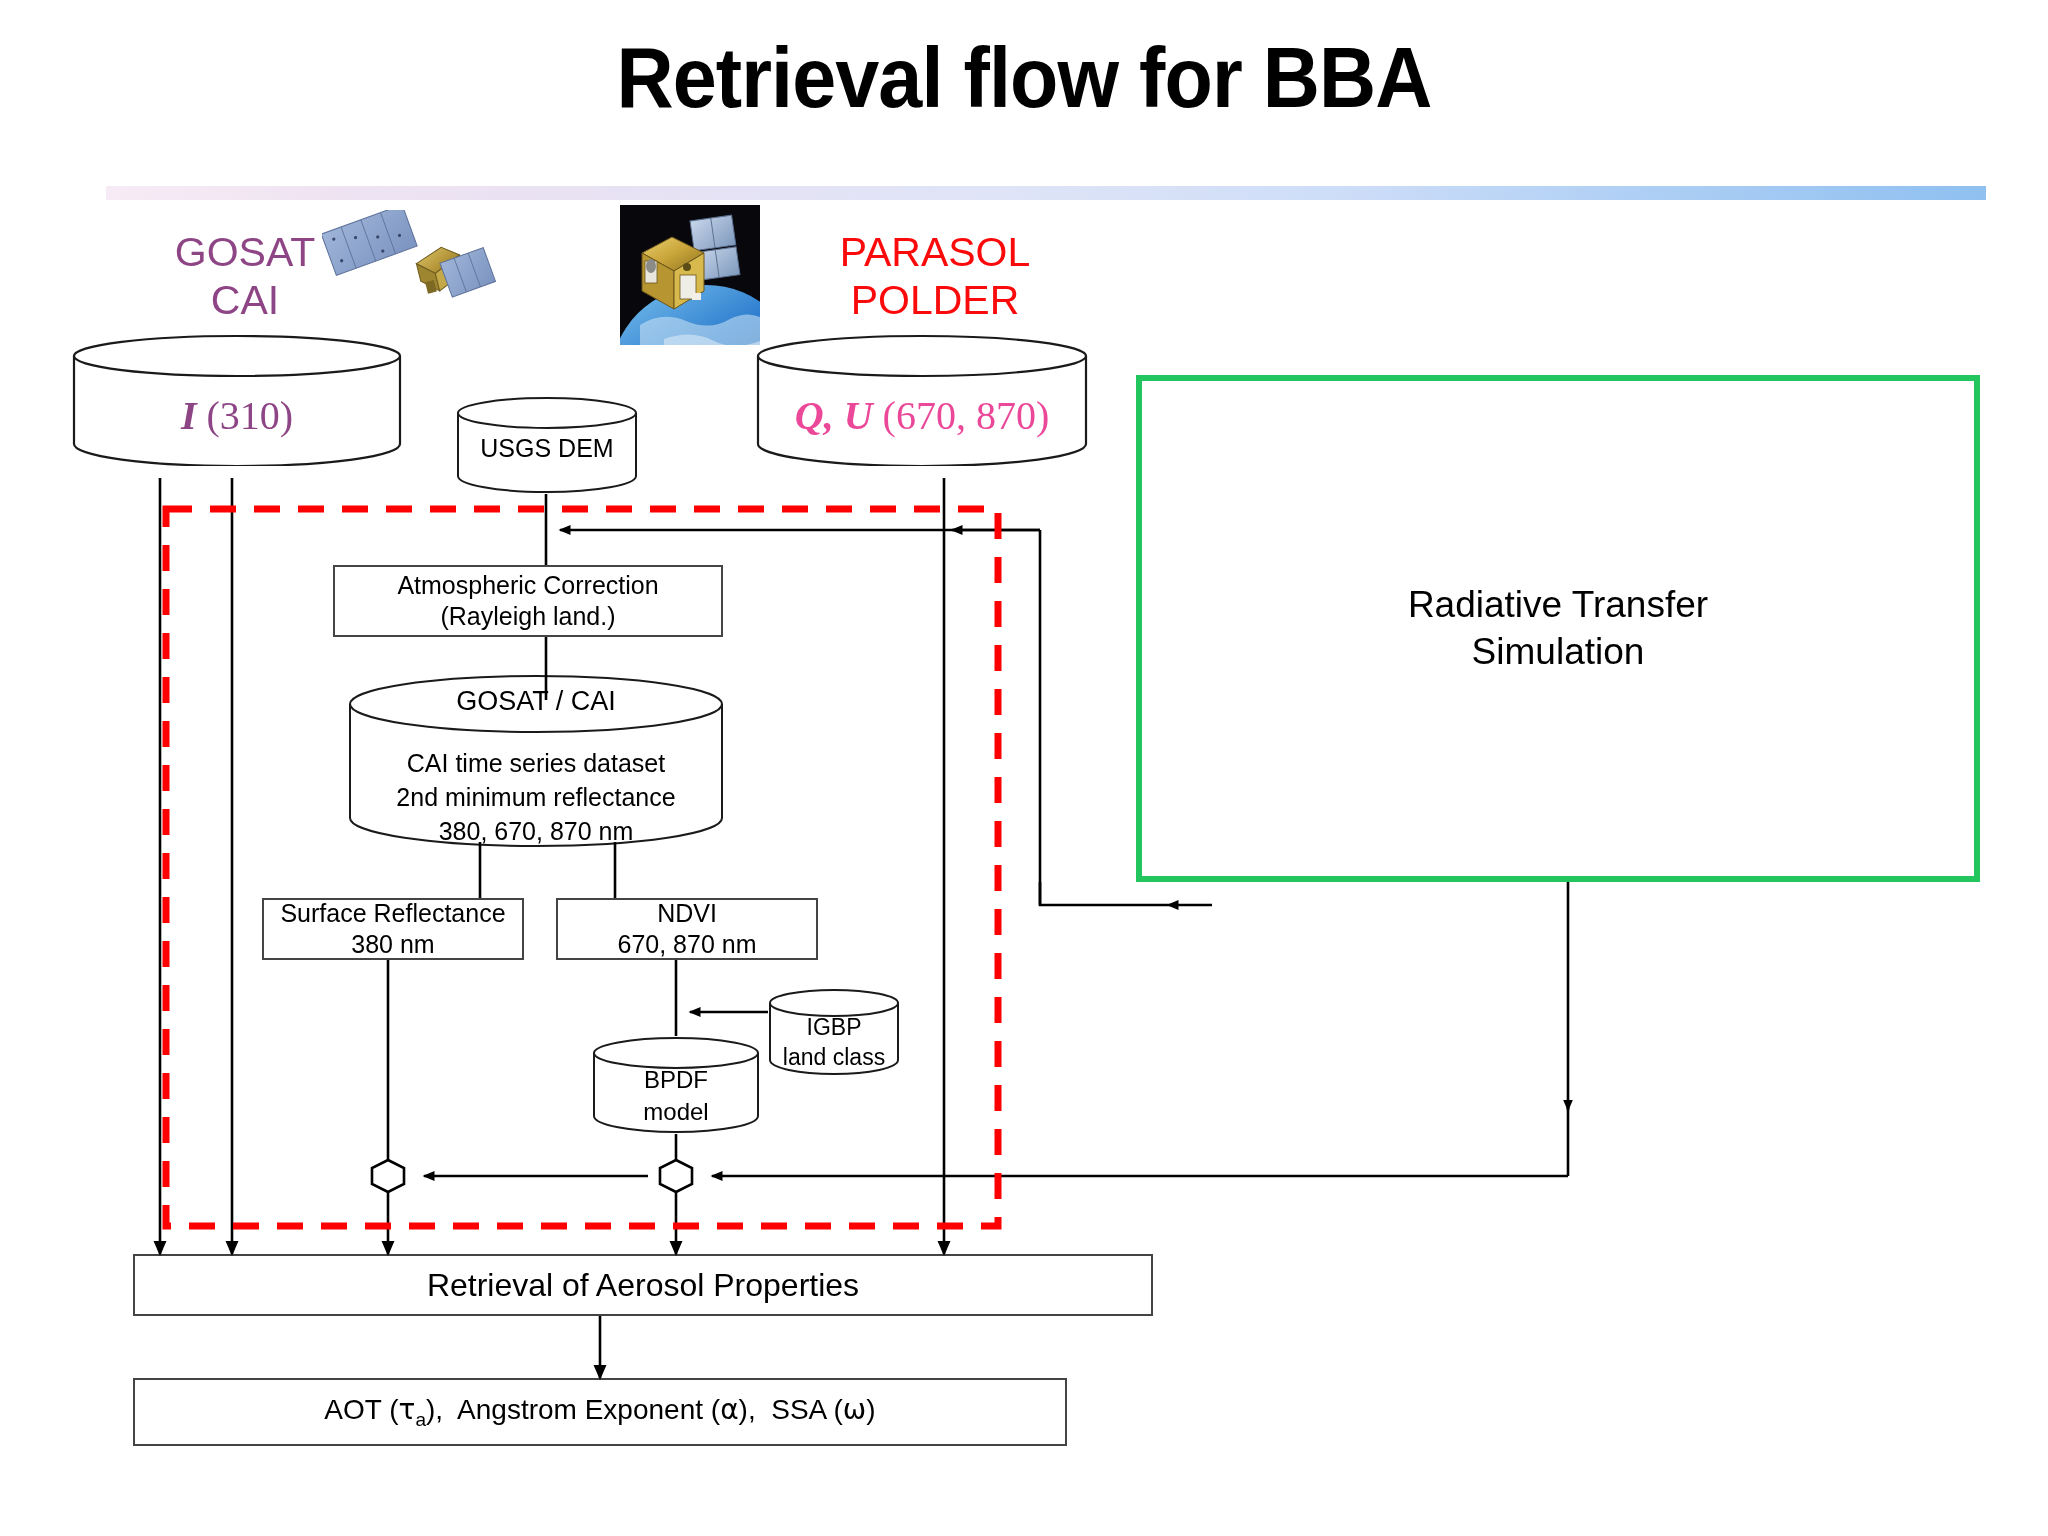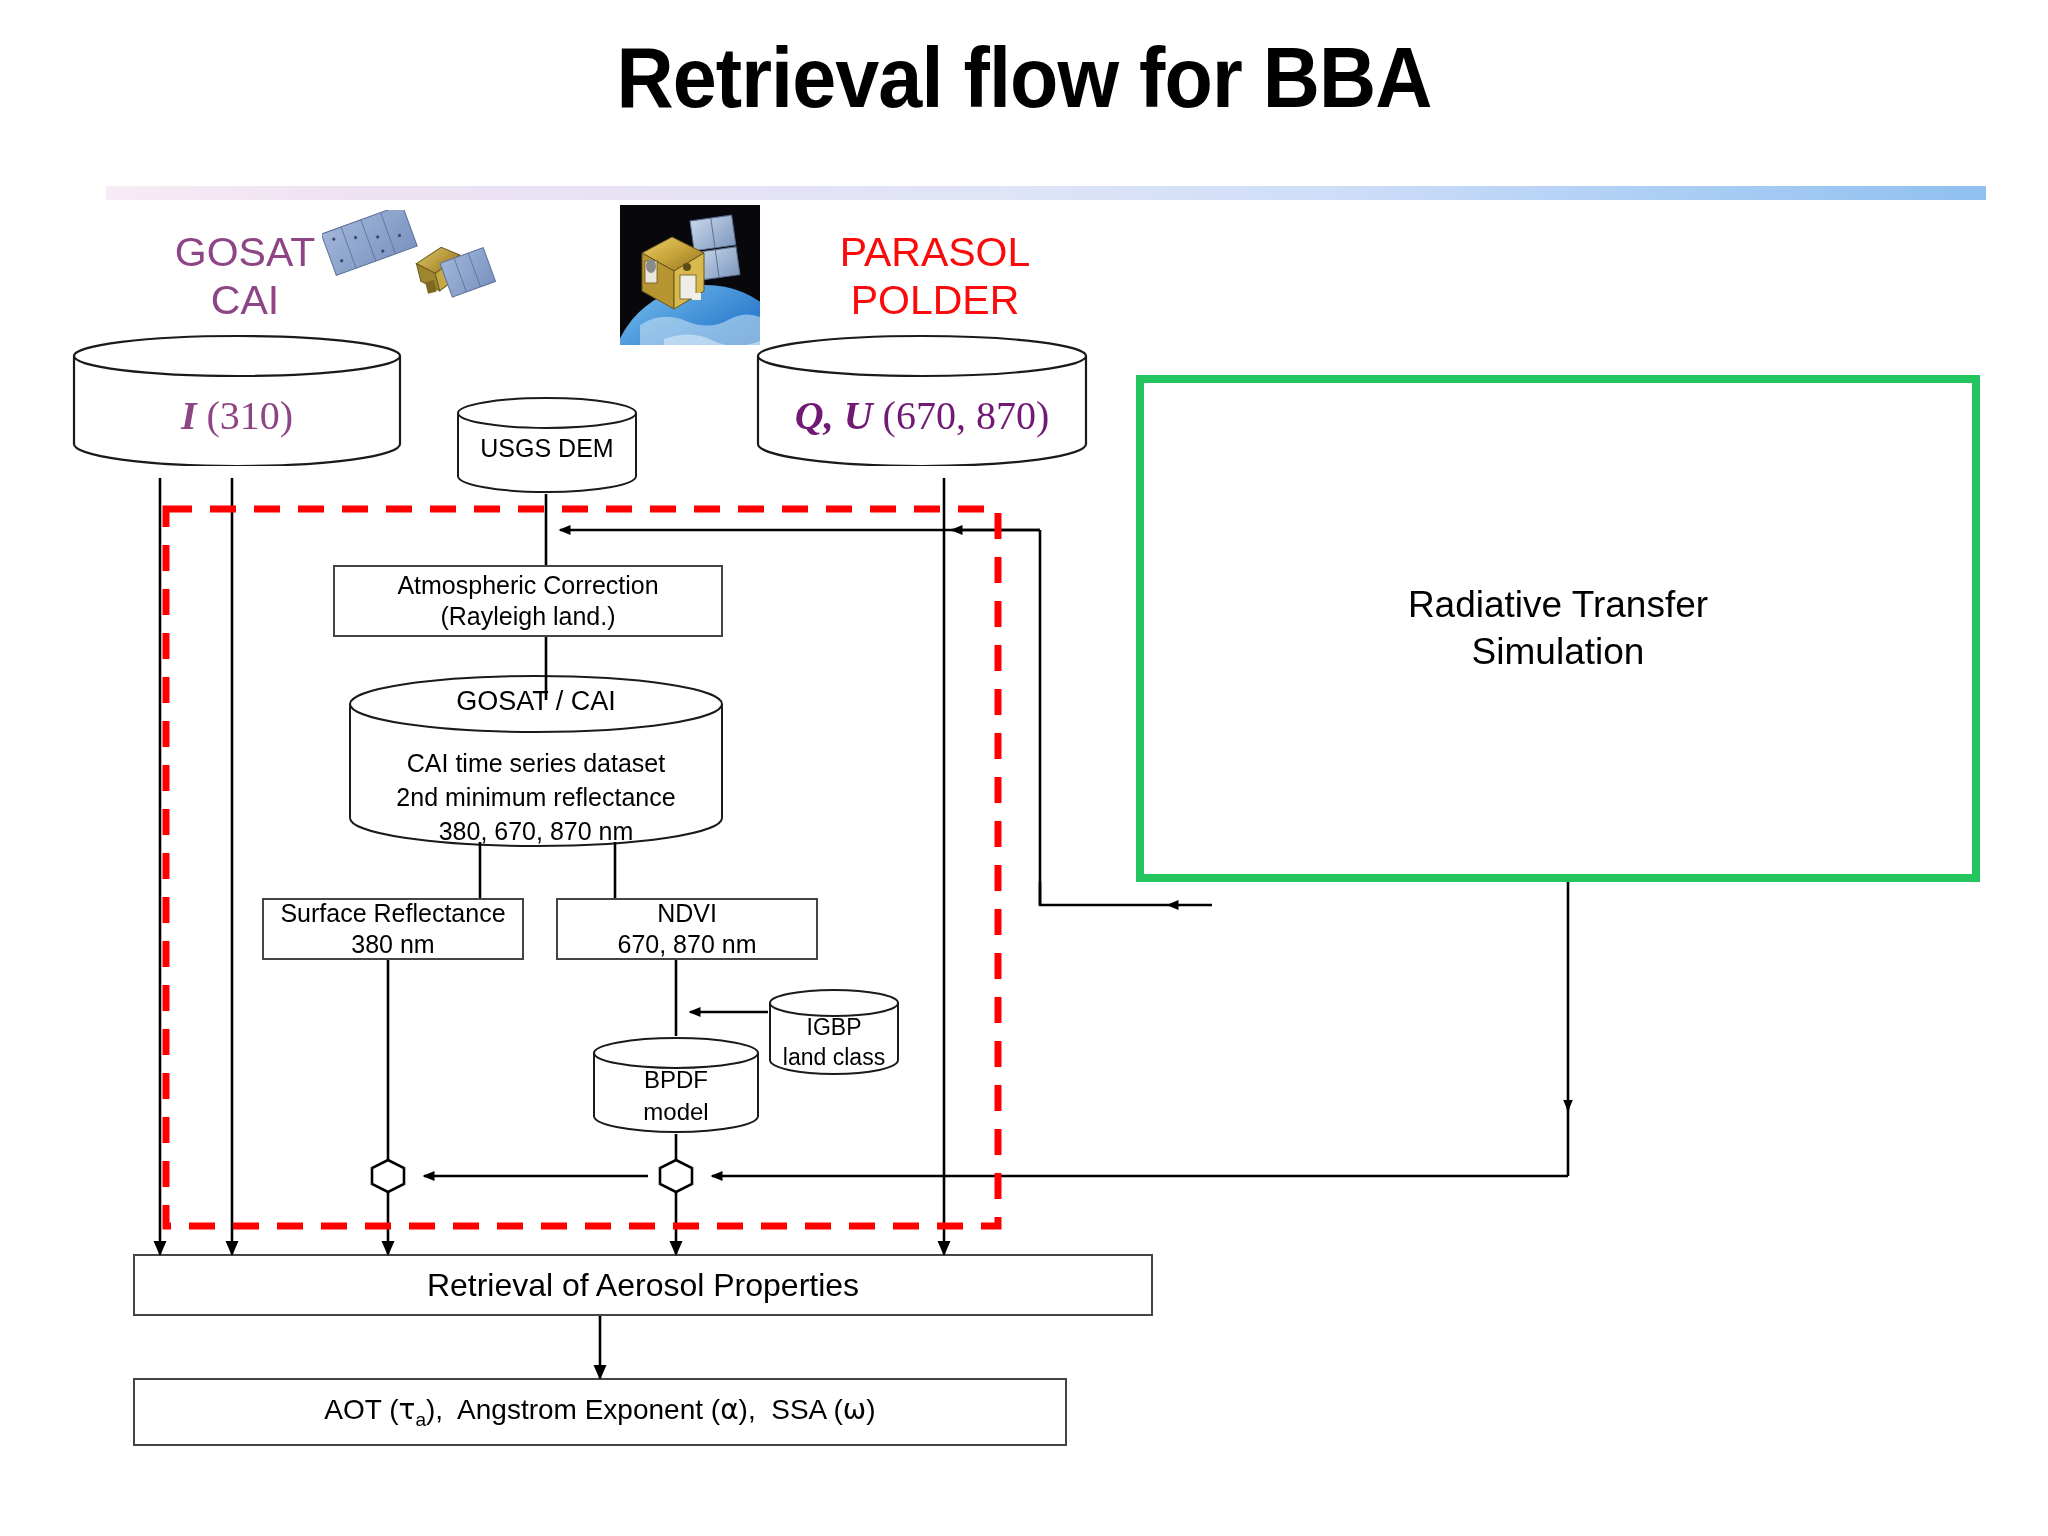--- a/index.html
+++ b/index.html
@@ -202,31 +202,31 @@
       <ellipse cx="91" cy="17" rx="89" ry="15" fill="#fff" stroke="#1a1a1a" stroke-width="2"></ellipse>
     </svg>
     <div class="ctext" style="top:38px;font-size:25px;">USGS DEM</div>
   </div>
 
   <div class="cyl" style="left:756px;top:334px;">
     <svg width="332" height="132" viewBox="0 0 332 132">
       <path d="M2,22 L2,110 a164,22 0 0 0 328,0 L330,22" fill="#fff" stroke="#1a1a1a" stroke-width="2.2"></path>
       <ellipse cx="166" cy="22" rx="164" ry="20" fill="#fff" stroke="#1a1a1a" stroke-width="2.2"></ellipse>
     </svg>
-    <div class="ctext" style="top:58px;font-size:40px;color:#701a75;">
+    <div class="ctext" style="top:58px;font-size:40px;color:#ec4899;">
       <span class="serifI">Q, U</span><span class="serifN">&nbsp;</span><span class="serifN">(670, 870)</span>
     </div>
   </div>
 
   <div class="box" style="left:333px;top:565px;width:390px;height:72px;font-size:25px;flex-direction:column;">
     <span>Atmospheric Correction</span>
     <span>(Rayleigh land.)</span>
   </div>
 
-  <div class="box" style="left:1136px;top:375px;width:844px;height:507px;font-size:37px;flex-direction:column;border:8px solid #22c55e;">
+  <div class="box" style="left:1136px;top:375px;width:844px;height:507px;font-size:37px;flex-direction:column;border:6px solid #22c55e;">
     <span>Radiative Transfer</span>
     <span>Simulation</span>
   </div>
 
   <div class="cyl" style="left:348px;top:672px;">
     <svg width="376" height="182" viewBox="0 0 376 182">
       <path d="M2,32 L2,146 a186,28 0 0 0 372,0 L374,32" fill="#fff" stroke="#1a1a1a" stroke-width="2"></path>
       <ellipse cx="188" cy="32" rx="186" ry="28" fill="#fff" stroke="#1a1a1a" stroke-width="2"></ellipse>
     </svg>
     <div class="ctext" style="top:14px;font-size:27px;">GOSAT / CAI</div>

